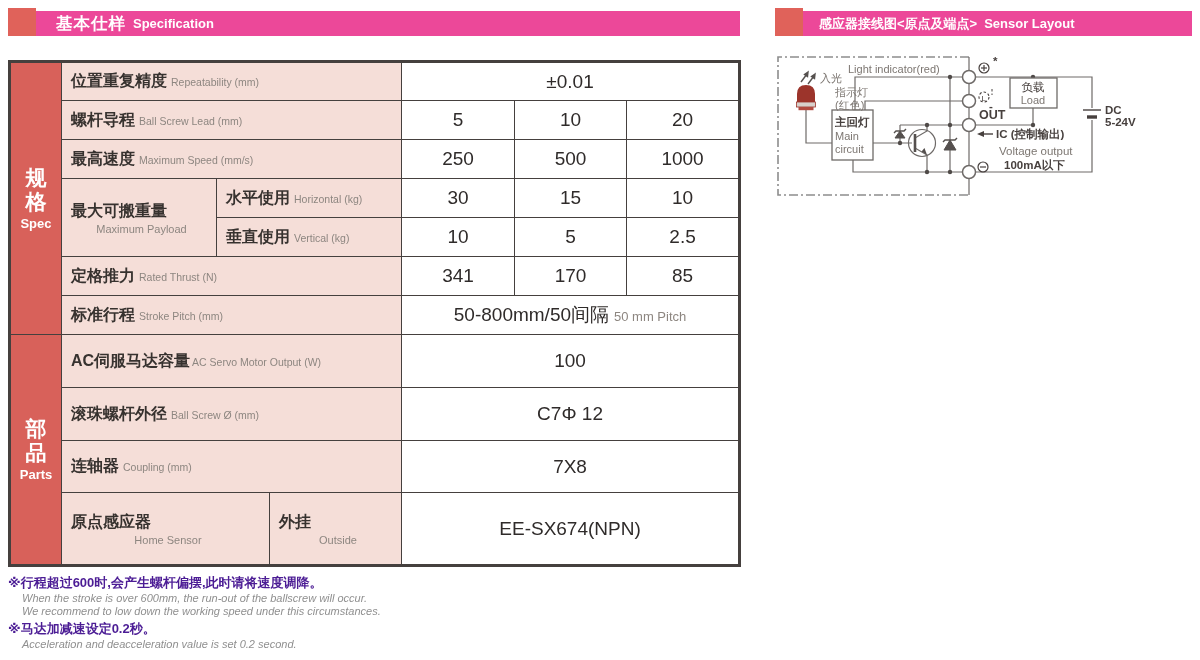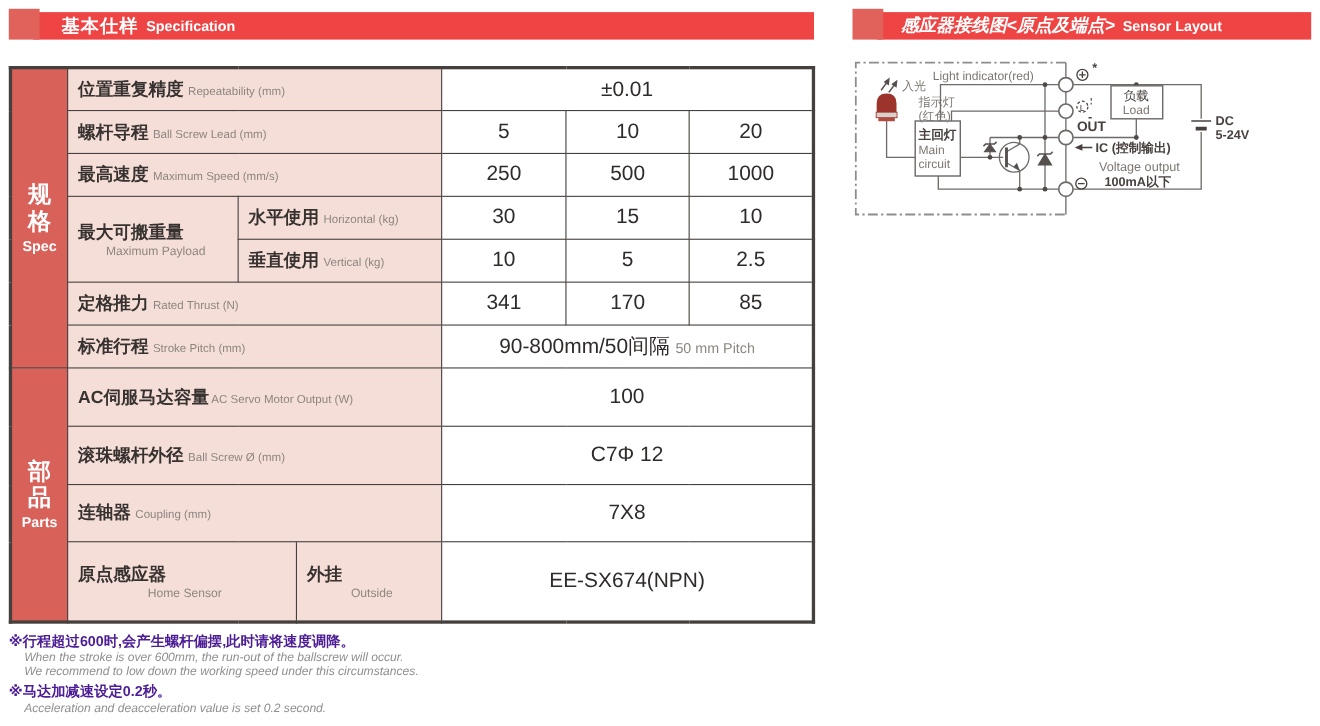--- a/index.html
+++ b/index.html
@@ -1,21 +1,21 @@
 <!DOCTYPE html>
 <html><head>
 <meta charset="utf-8">
 <style>
   html,body{margin:0;padding:0;background:#ffffff;}
   body{font-family:"Liberation Sans","DejaVu Sans",sans-serif;}
   .page{position:relative;width:1200px;height:660px;background:#fff;overflow:hidden;}
 
   
   .hdr{position:absolute;height:28px;}
-  .hdr .bar{position:absolute;left:22px;right:0;top:3px;height:25px;background:#ef4444;
+  .hdr .bar{position:absolute;left:22px;right:0;top:3px;height:25px;background:#ec4899;
             display:flex;align-items:center;padding-left:26px;box-sizing:border-box;white-space:nowrap;}
   .hdr .sq{position:absolute;left:0;top:0;width:28px;height:28px;background:#e0625a;z-index:2;}
   .hdr .zh{color:#fff;font-size:16.5px;font-weight:bold;letter-spacing:1px;}
   .hdr .en{color:#fff;font-size:13px;font-weight:bold;margin-left:7px;}
 
   
   table.spec{position:absolute;left:8px;top:60px;border-collapse:collapse;table-layout:fixed;width:732px;}
   table.spec td{border:1.5px solid #45403e;box-sizing:border-box;vertical-align:middle;}
   table.spec{border:3px solid #45403e;}
   td.side{background:#d8615a;text-align:center;color:#fff;padding:0;}
@@ -50,21 +50,21 @@
   <div class="hdr" style="left:8px;top:8px;width:732px;">
     <div class="bar">
       <span class="zh">基本仕样</span>
       <span class="en">Specification</span>
     </div>
     <div class="sq"></div>
   </div>
 
   <div class="hdr" style="left:775px;top:8px;width:417px;">
     <div class="bar" style="padding-left:22px;">
-      <span class="zh" style="font-size:16px;letter-spacing:0;font-style:italic;">感应器接线图&lt;原点及端点&gt;</span>
+      <span class="zh" style="font-size:13px;letter-spacing:0;">感应器接线图&lt;原点及端点&gt;</span>
       <span class="en">Sensor Layout</span>
     </div>
     <div class="sq"></div>
   </div>
 
   <table class="spec">
     <colgroup>
       <col style="width:52px">
         <col style="width:155px">
         <col style="width:53px">
@@ -126,21 +126,21 @@
       </td>
       <td class="val">341</td>
       <td class="val">170</td>
       <td class="val">85</td>
     </tr>
     <tr style="height:39px;">
       <td class="lbl" colspan="3">
         <span class="zh">标准行程</span><span class="en">Stroke Pitch (mm)</span>
       </td>
       <td class="val" colspan="3">
-        <span class="vmain">90-800mm/50间隔</span><span class="vsub">50 mm Pitch</span>
+        <span class="vmain">50-800mm/50间隔</span><span class="vsub">50 mm Pitch</span>
       </td>
     </tr>
     <tr style="height:53px;">
       <td class="side" rowspan="4">
         <div class="ch">部</div>
         <div class="ch">品</div>
         <div class="en">Parts</div>
       </td>
       <td class="lbl" colspan="3">
         <span class="zh">AC伺服马达容量</span><span class="en" style="margin-left:2px;">AC Servo Motor Output (W)</span>

